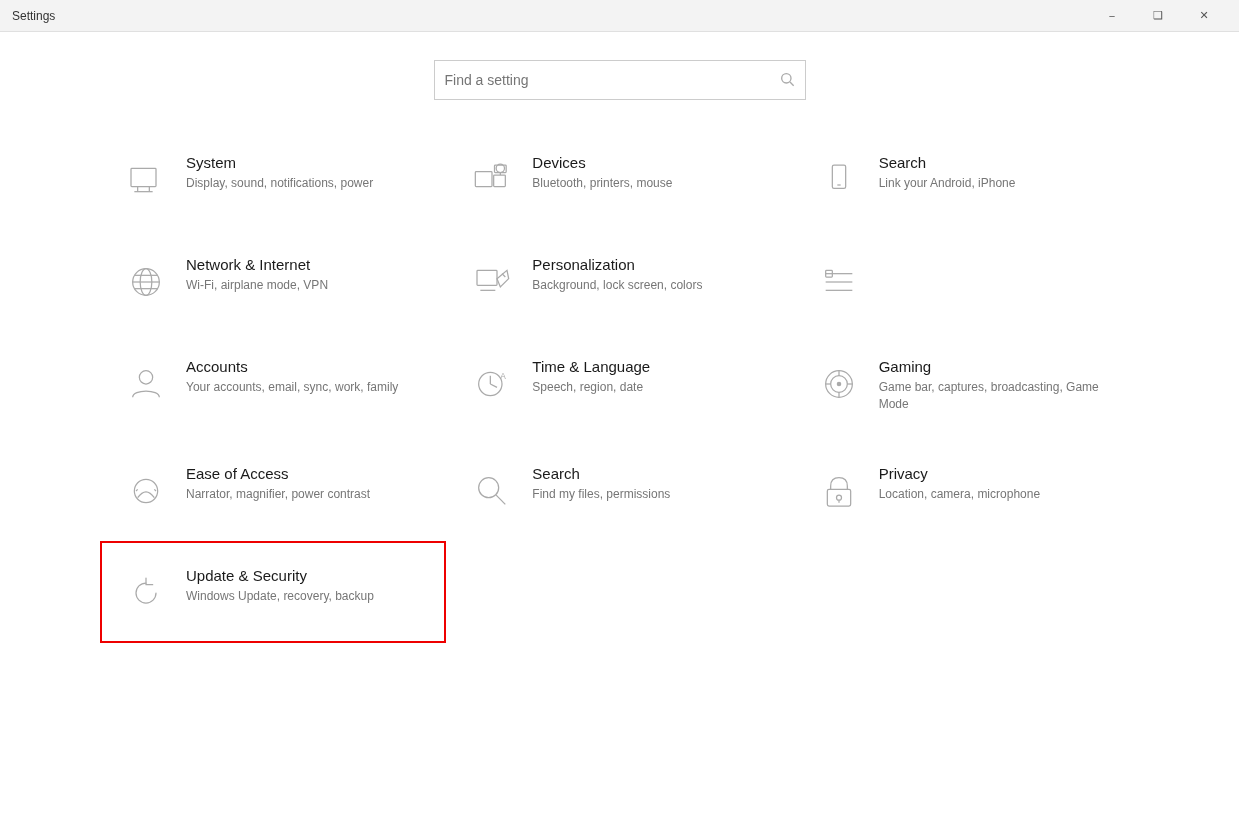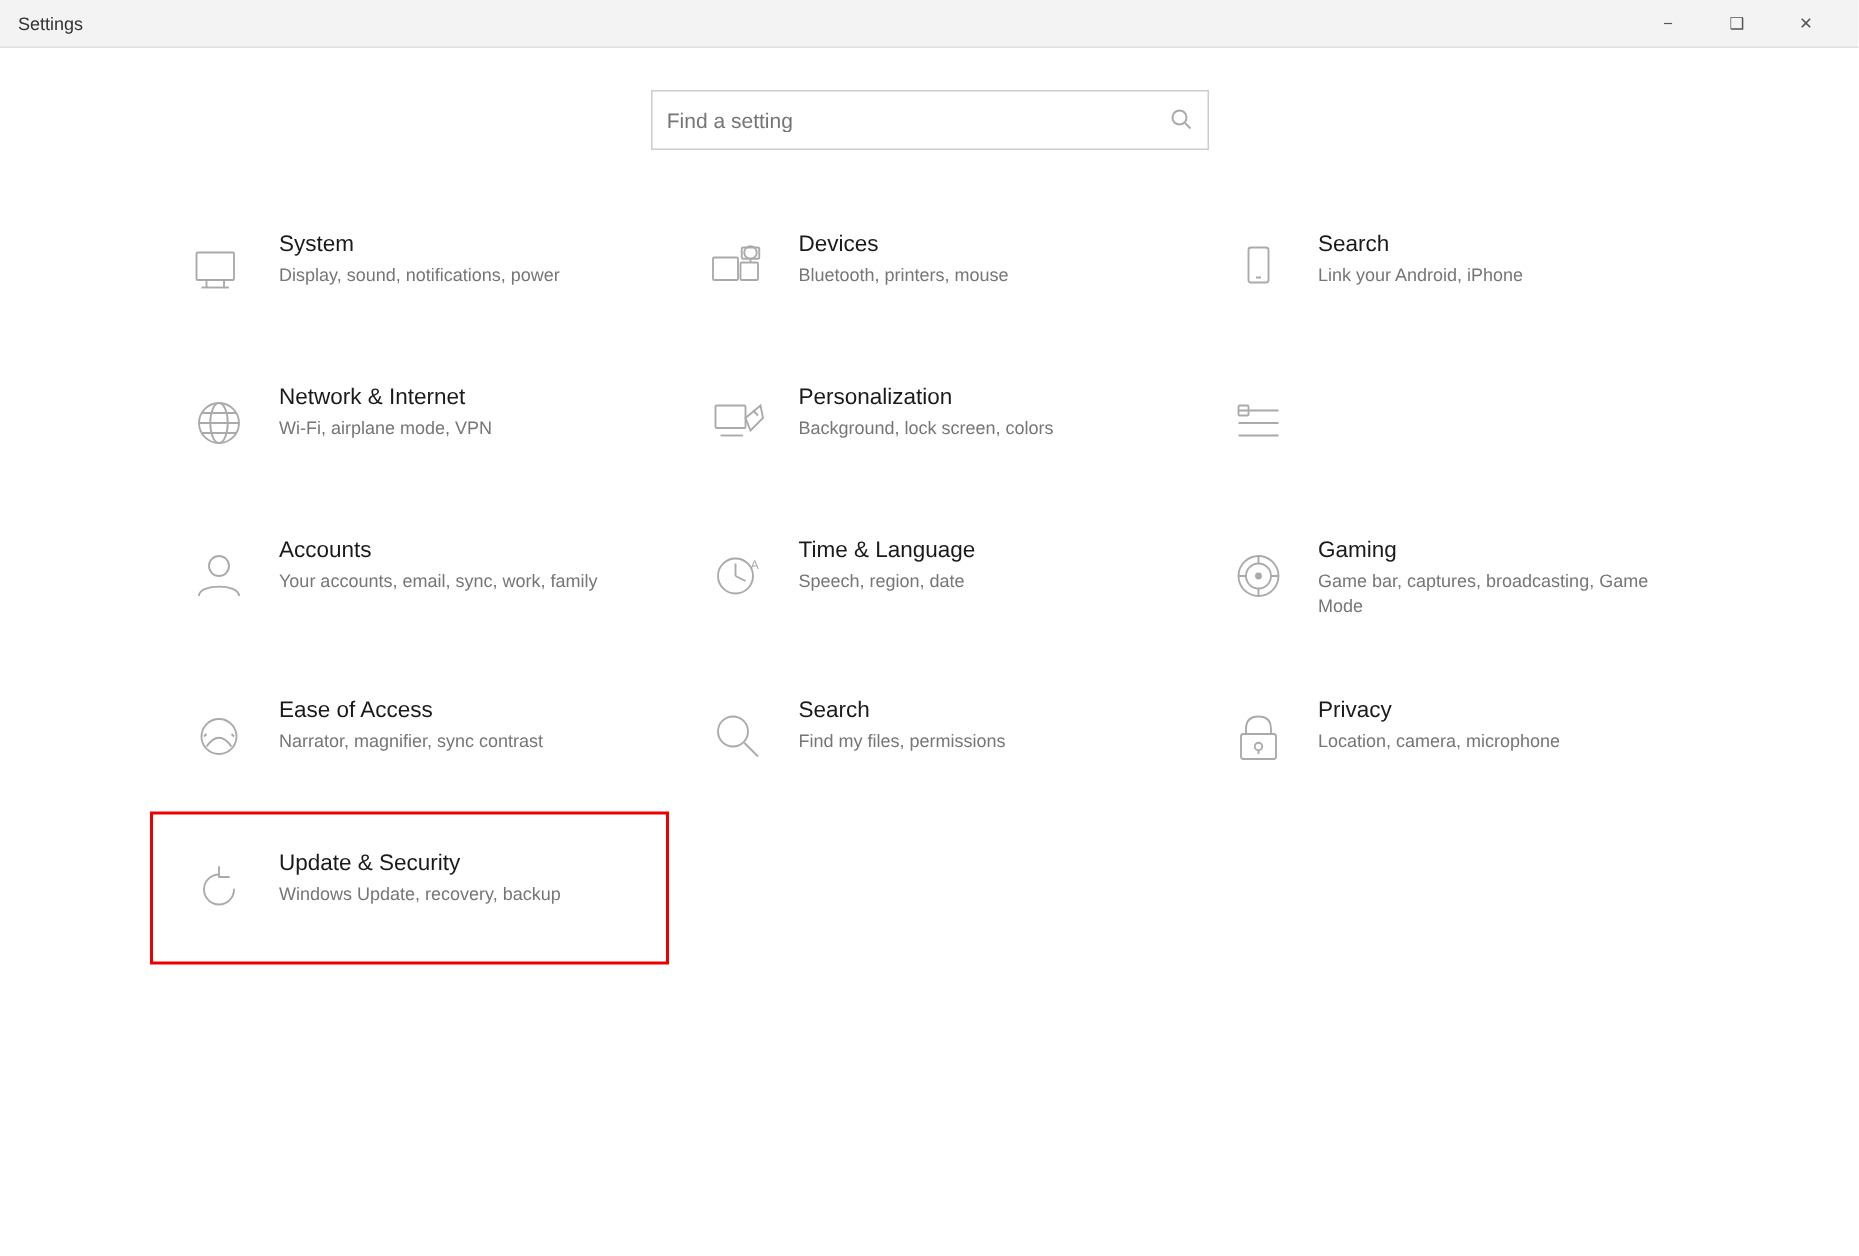--- a/index.html
+++ b/index.html
@@ -296,21 +296,21 @@
         <div class="settings-icon">
           <svg viewBox="0 0 48 48" fill="none" stroke="#aaa" stroke-width="2">
     <circle cx="24" cy="24" r="14"></circle>
     <path d="M14 32 Q24 18 34 32"></path>
     <line x1="12" y1="24" x2="14" y2="22"></line>
     <line x1="36" y1="24" x2="34" y2="22"></line>
   </svg>
         </div>
         <div class="settings-text">
           <div class="settings-title">Ease of Access</div>
-          <div class="settings-desc">Narrator, magnifier, sync contrast</div>
+          <div class="settings-desc">Narrator, magnifier, power contrast</div>
         </div>
       </div>
       <div class="settings-item">
         <div class="settings-icon">
           <svg viewBox="0 0 48 48" fill="none" stroke="#aaa" stroke-width="2">
     <circle cx="20" cy="20" r="12"></circle>
     <line x1="29" y1="29" x2="40" y2="40"></line>
   </svg>
         </div>
         <div class="settings-text">

